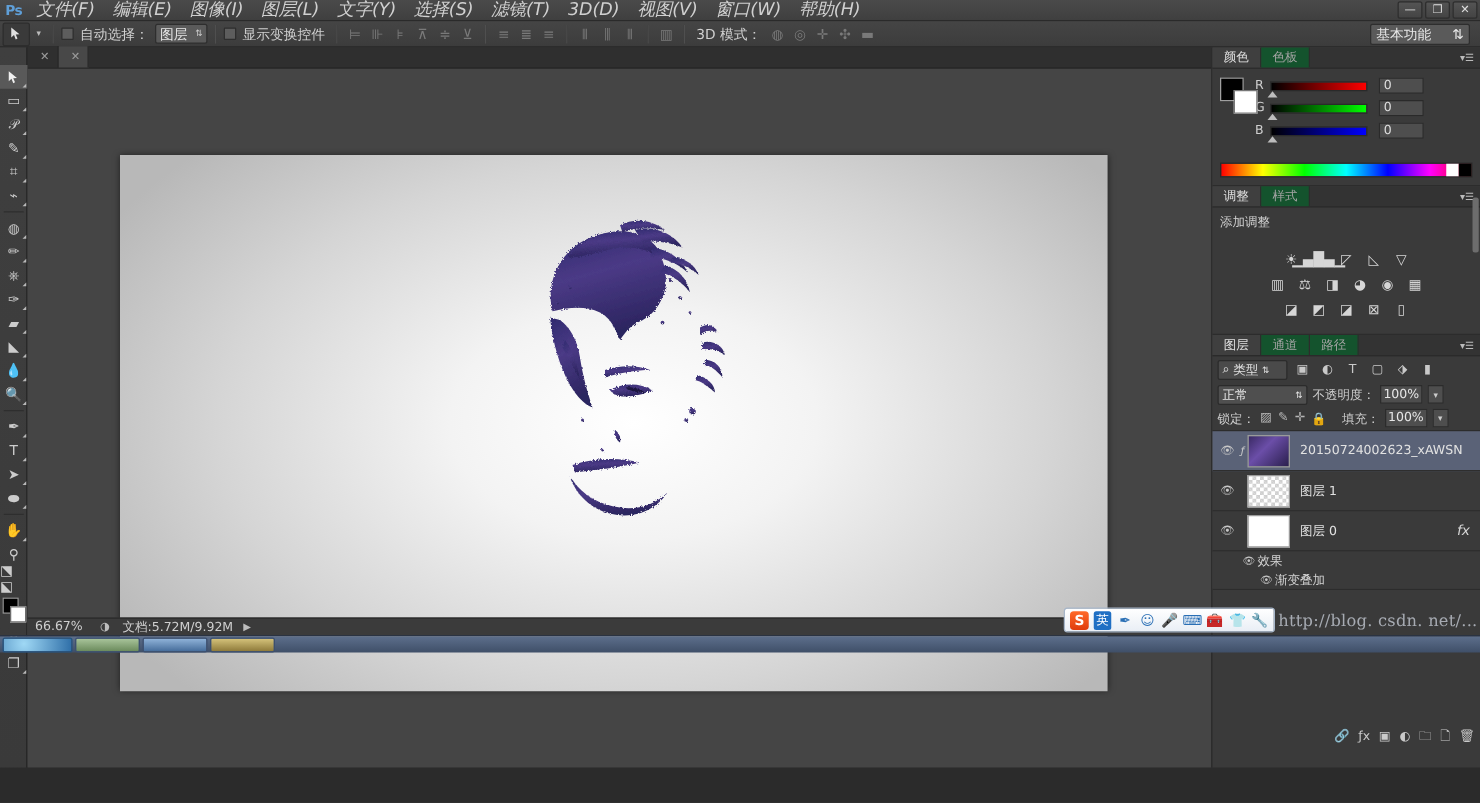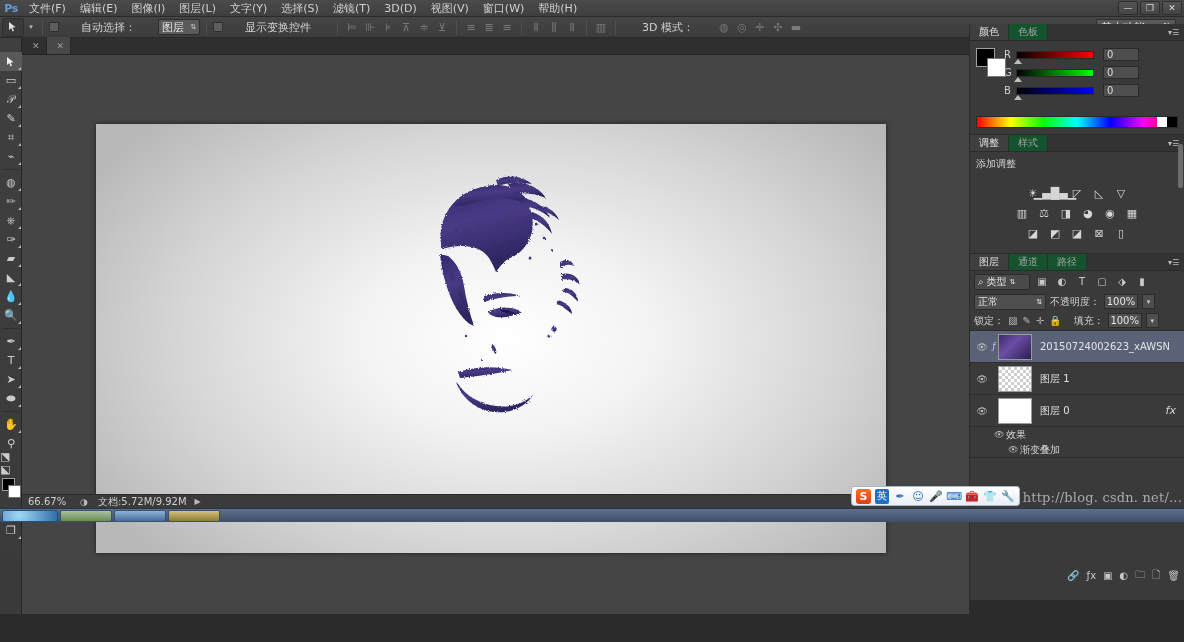--- a/index.html
+++ b/index.html
@@ -21,22 +21,22 @@
     background: linear-gradient(to bottom,#4a4a4a,#3f3f3f);
     border-bottom: 1px solid #2a2a2a;
     display: flex; align-items: center;
   }
   .ps-logo {
     width: 22px; height: 17px; display: flex; align-items: center; justify-content: center;
     color: #5f9fd8; font-weight: bold; font-size: 11px; letter-spacing: -0.5px;
     font-family: "DejaVu Sans", sans-serif;
   }
   .menu-item {
-    padding: 0 7px; height: 17px; line-height: 17px; font-size: 11px; color: #d0d0d0;
-    white-space: nowrap; cursor: default;
+    padding: 0 7px; height: 17px; line-height: 17px; font-size: 14px; color: #d0d0d0;
+    white-space: nowrap; cursor: default; font-style: italic;
   }
   .wincontrols { position: absolute; right: 2px; top: 1px; display: flex; gap: 2px; }
   .wc {
     width: 20px; height: 14px; background: linear-gradient(to bottom,#545454,#444);
     border: 1px solid #2e2e2e; border-radius: 2px;
     display: flex; align-items: center; justify-content: center;
     color: #ddd; font-size: 9px; line-height: 1;
   }
 
   
@@ -50,21 +50,21 @@
     width: 22px; height: 19px; display: flex; align-items: center; justify-content: center;
     background: #3a3a3a; border: 1px solid #2d2d2d; border-radius: 2px;
     color: #d5d5d5; font-size: 10px;
   }
   .opt-caret { width: 10px; text-align: center; font-size: 7px; color: #bbb; }
   .opt-sep { width: 1px; height: 15px; background: #2c2c2c; margin: 0 4px; border-right: 1px solid #4f4f4f; }
   .opt-check {
     width: 10px; height: 10px; background: #5d5d5d; border: 1px solid #2e2e2e; border-radius: 1px;
     display: inline-block; vertical-align: middle;
   }
-  .opt-label { font-size: 11px; color: #d0d0d0; margin: 0 20px; white-space: nowrap; }
+  .opt-label { font-size: 11px; color: #d0d0d0; margin: 0 3px; white-space: nowrap; }
   .opt-select {
     height: 16px; min-width: 42px; background: #5a5a5a; border: 1px solid #2e2e2e; border-radius: 2px;
     color: #e6e6e6; font-size: 11px; display: inline-flex; align-items: center;
     padding: 0 3px; justify-content: space-between; gap: 4px;
   }
   .opt-select .sc { font-size: 7px; color: #ccc; }
   .align-icon {
     width: 16px; height: 16px; display: flex; align-items: center; justify-content: center;
     color: #8d8d8d; font-size: 11px; opacity: .75;
   }
@@ -123,21 +123,21 @@
     box-shadow: 0 0 5px rgba(0,0,0,.55);
     overflow: hidden;
   }
   .portrait {
     position: absolute; left: 300px; top: 30px; width: 200px; height: 290px;
   }
   .portrait svg { width: 100%; height: 100%; display: block; }
 
   
   .dock {
-    position: absolute; right: 0; top: 24px; width: 215px; height: 576px;
+    position: absolute; right: 0; top: 38px; width: 215px; height: 576px;
     background: #3a3a3a; border-left: 1px solid #2a2a2a;
   }
   .panel { border-bottom: 1px solid #2c2c2c; background: #3a3a3a; }
   .panel-tabs {
     height: 17px; background: #333; display: flex; align-items: stretch; position: relative;
     border-bottom: 1px solid #2a2a2a;
   }
   .ptab {
     padding: 0 9px; display: flex; align-items: center; font-size: 10px; color: #a4a4a4;
     border-right: 1px solid #2c2c2c; background: #14532d;

